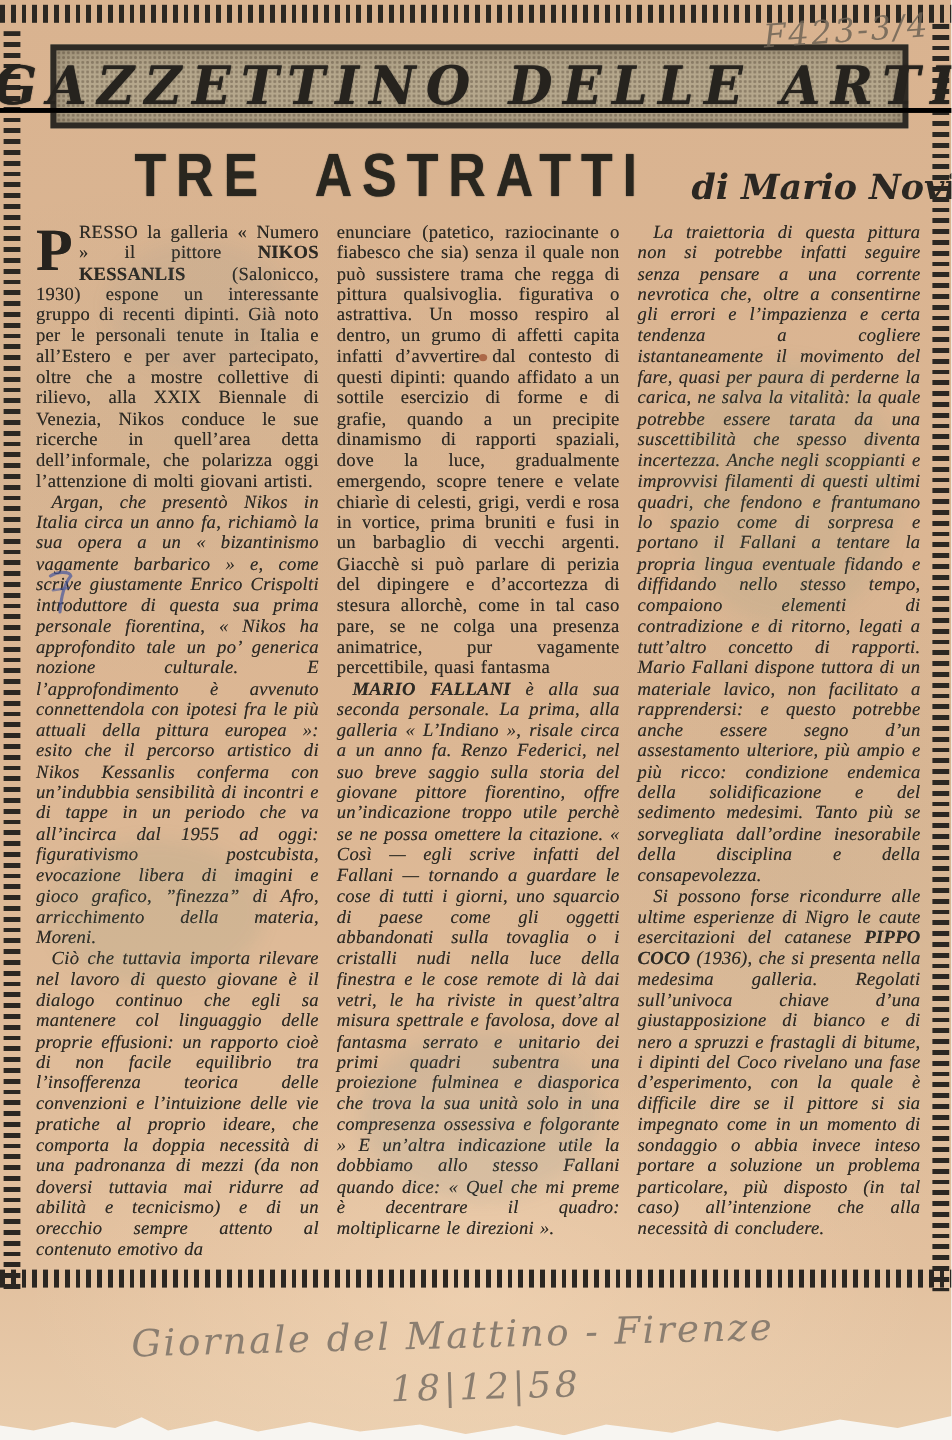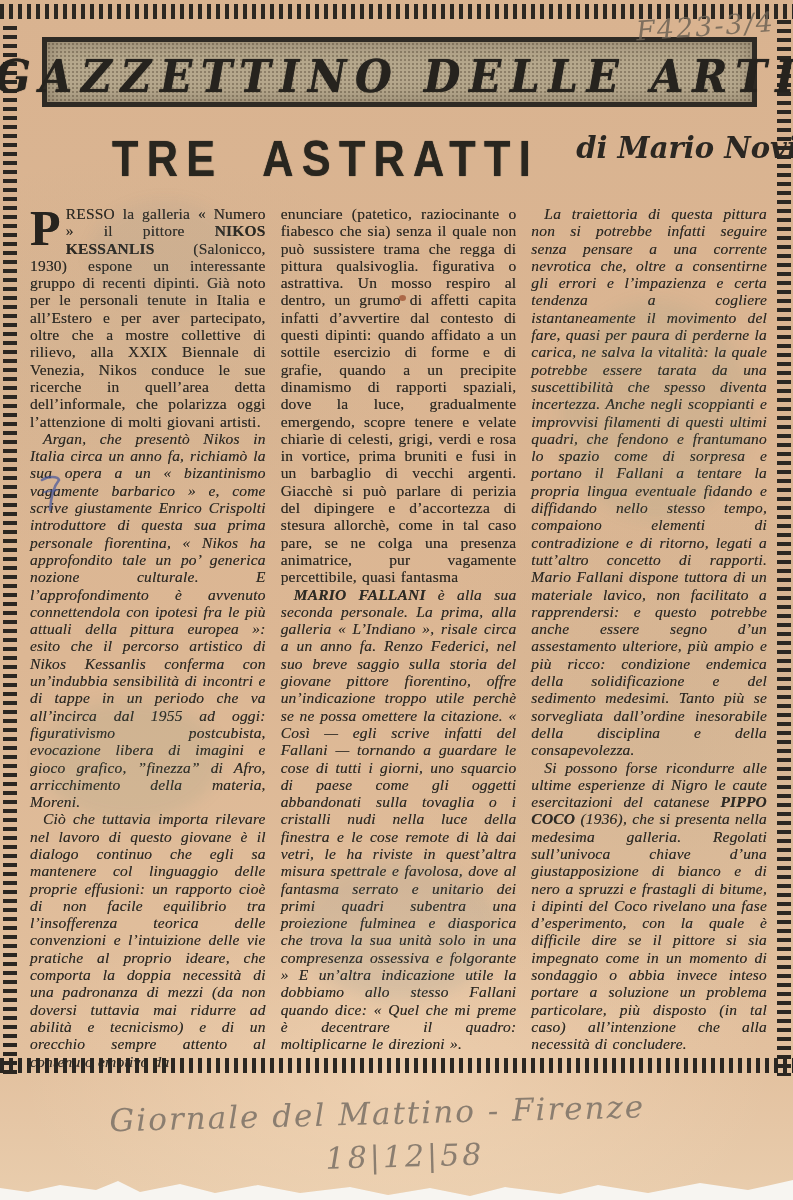--- a/index.html
+++ b/index.html
@@ -39,33 +39,34 @@
     position:absolute;left:636px;top:10px;width:160px;
     color:#6f6456;font-size:27px;font-style:italic;letter-spacing:2px;
     transform:rotate(-4deg);font-family:"DejaVu Serif",serif;opacity:.85;
   }
   .masthead-box{
     margin:37px 36px 0 42px;height:60px;
     border:5px solid #2e2a24;
     background-color:var(--box-fill);
     background-image:radial-gradient(var(--box-dot) 1px, transparent 1.4px);
     background-size:4px 4px;
-    display:flex;align-items:flex-end;justify-content:center;
+    display:flex;align-items:center;justify-content:center;
     box-shadow:inset 0 0 18px rgba(60,50,35,.35);
+    text-decoration:underline;
   }
   .masthead-text{
     font-family:"DejaVu Serif","Liberation Serif",serif;
     font-style:italic;font-weight:bold;
     font-size:44px;letter-spacing:9px;color:#26231e;
     text-shadow:0 0 1px #26231e;white-space:nowrap;
     transform:scale(.96,1.0);
   }
   .title-row{
-    margin:24px 86px 0 112px;height:62px;
-    display:flex;align-items:flex-start;justify-content:space-between;
+    margin:4px 86px 0 112px;height:62px;
+    display:flex;align-items:flex-end;justify-content:space-between;
   }
   .title{
     margin:0;font-family:"Liberation Sans","DejaVu Sans",sans-serif;
     font-weight:bold;font-size:47px;letter-spacing:9px;word-spacing:22px;
     color:#29261f;transform:scale(.92,1.08);transform-origin:left center;
     white-space:nowrap;text-shadow:0 0 1px #29261f;
   }
   .byline{
     font-family:"DejaVu Serif",serif;font-style:italic;font-weight:bold;
     font-size:29px;color:#2b2722;white-space:nowrap;

